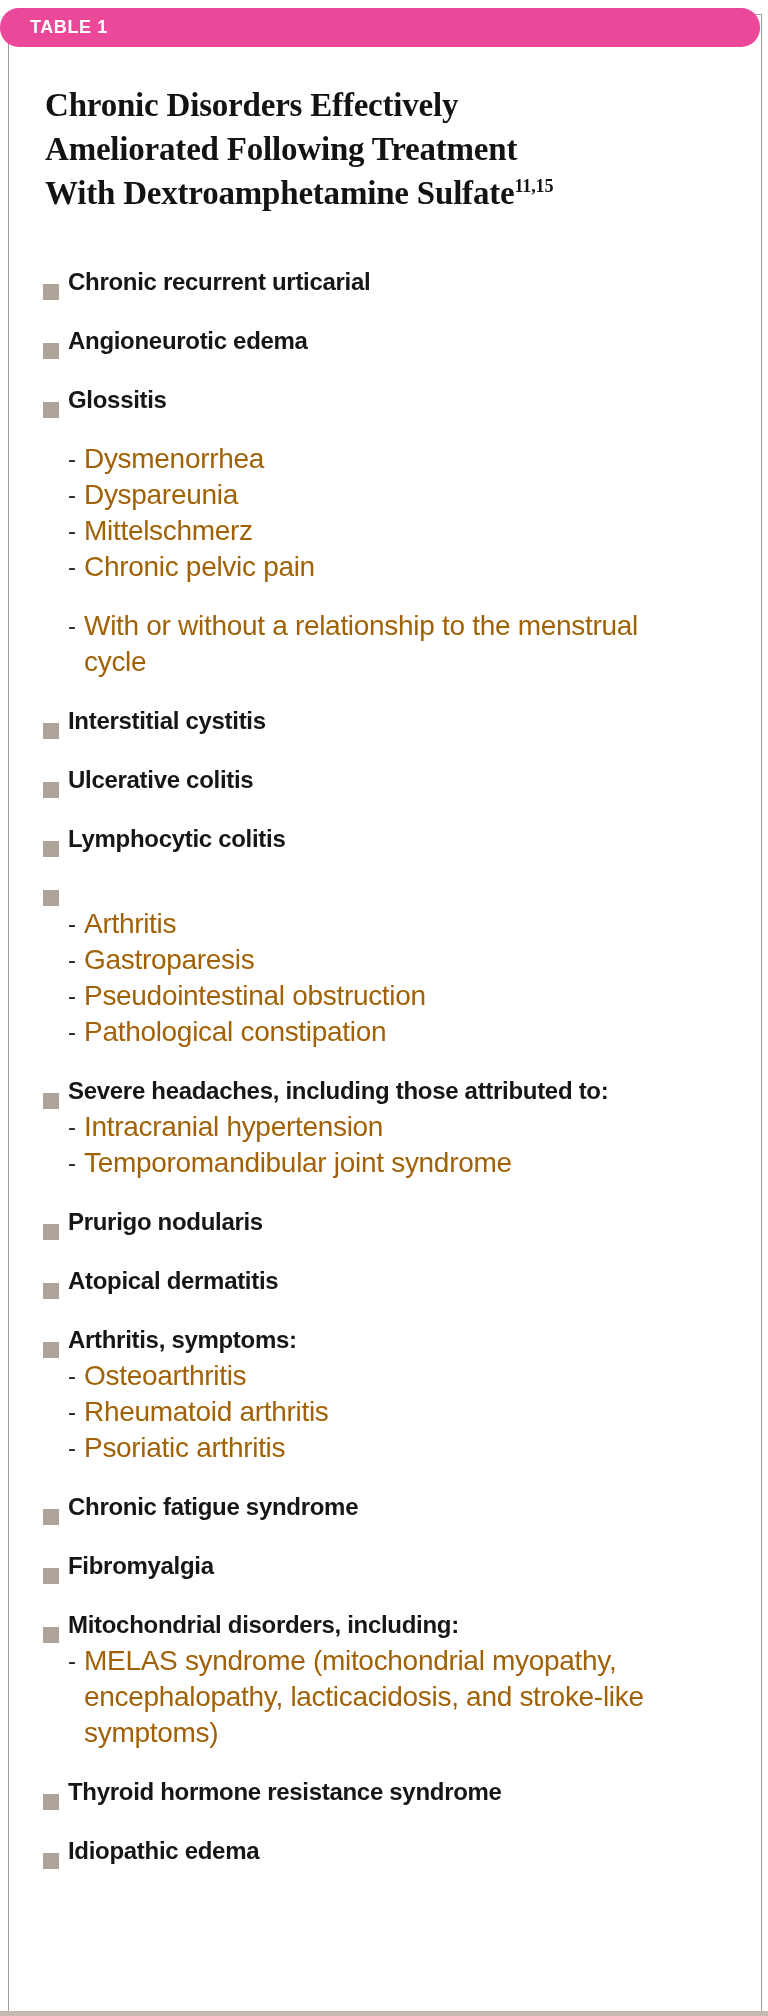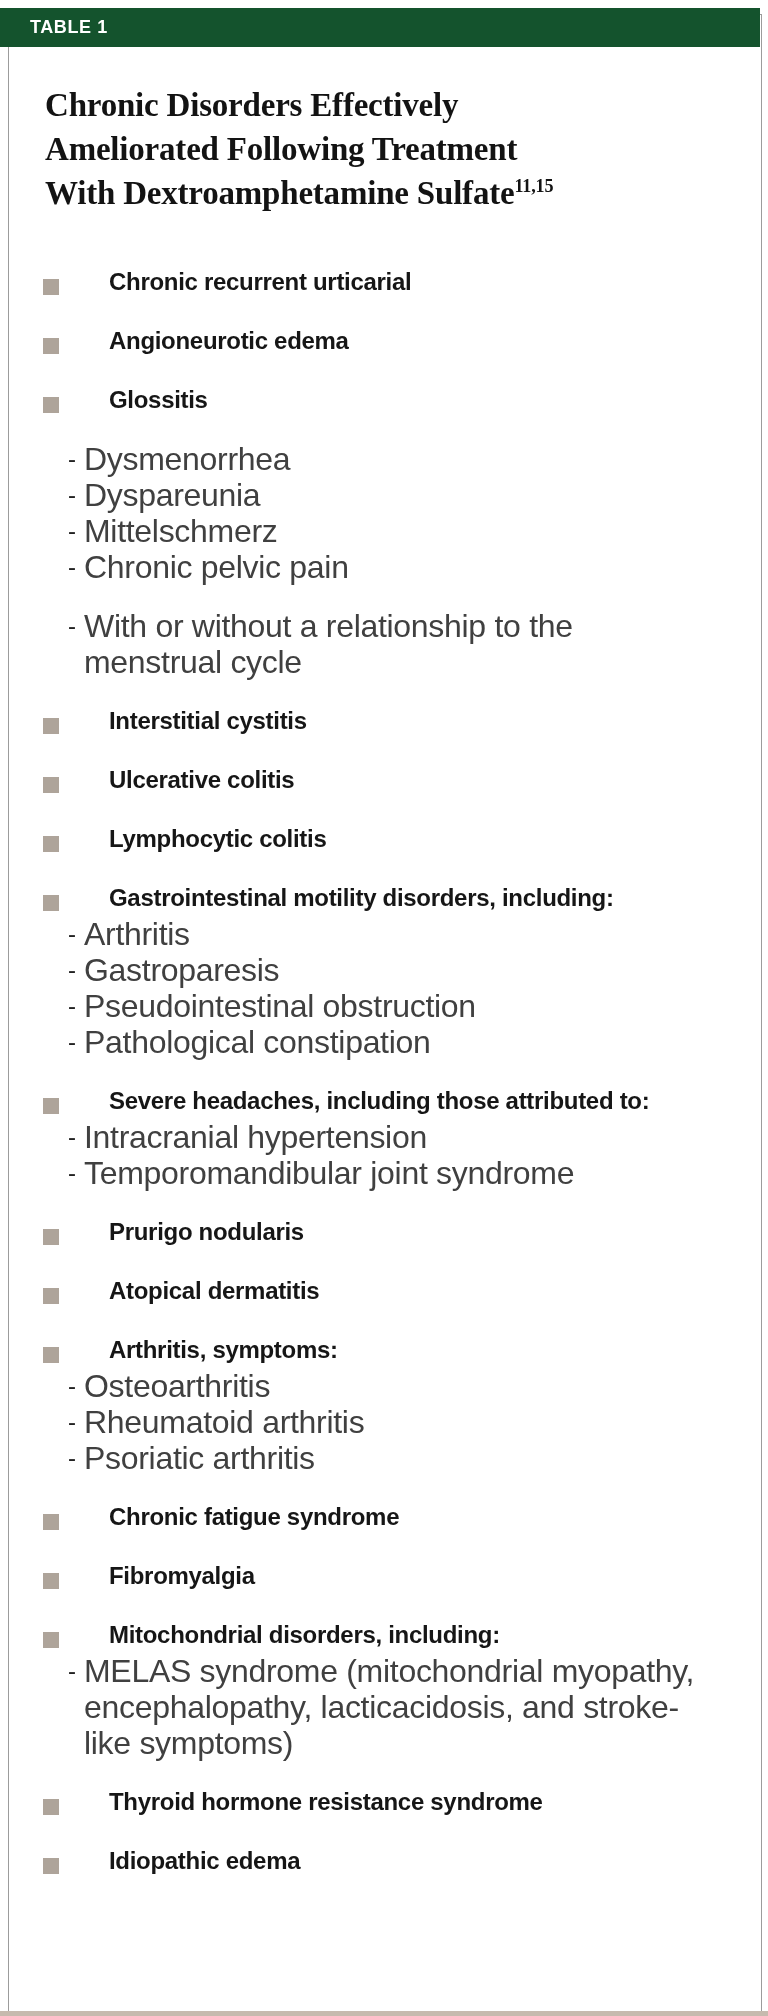--- a/index.html
+++ b/index.html
@@ -46,21 +46,21 @@
   .table-title sup{
     font-size:0.55em;
     line-height:0;
   }
   .disorder-list{
     box-sizing:border-box;
     padding:37px 66px 0 34px;
     width:100%;
   }
   .group{margin-bottom:23px;}
-  .item{display:flex;align-items:center;gap:41px;}
+  .item{display:flex;align-items:flex-end;}
   .bullet{
     flex:0 0 auto;
     width:16px;height:16px;
     margin:10px 9px 0 0;
   }
   .label{
     font-weight:bold;
     font-size:24px;
     line-height:36px;
     color:#161616;
@@ -68,23 +68,23 @@
   }
   .subitem{display:flex;align-items:flex-start;padding-left:25px;}
   .dash{
     flex:0 0 auto;
     width:16px;
     font-size:24px;
     line-height:36px;
     color:#222222;
   }
   .sublabel{
-    font-size:32px;
+    font-size:28px;
     line-height:36px;
-    color:#404040;
+    color:#a16207;
     letter-spacing:-0.3px;
   }
   .bottom-strip{
     position:absolute;
     left:0;bottom:0;
     width:768px;height:5px;
     z-index:3;
   }
 </style>
 </head>
@@ -152,21 +152,20 @@
       </div>
       <div class="group">
         <div class="item">
           <span class="bullet" style="background: rgb(174, 164, 154);"></span>
           <span class="label">Lymphocytic colitis</span>
         </div>
       </div>
       <div class="group">
         <div class="item">
           <span class="bullet" style="background: rgb(174, 164, 154);"></span>
-          <span class="label">Gastrointestinal motility disorders, including:</span>
         </div>
         <div class="subitem">
           <span class="dash">-</span>
           <span class="sublabel">Arthritis</span>
         </div>
         <div class="subitem">
           <span class="dash">-</span>
           <span class="sublabel">Gastroparesis</span>
         </div>
         <div class="subitem">
@@ -252,17 +251,17 @@
       </div>
       <div class="group">
         <div class="item">
           <span class="bullet" style="background: rgb(174, 164, 154);"></span>
           <span class="label">Idiopathic edema</span>
         </div>
       </div>
     </div>
 </div>
 
-<div class="table-bar" style="background: #14532d; color: rgb(255, 255, 255);">
+<div class="table-bar" style="background: #ec4899; color: rgb(255, 255, 255); border-radius: 19px;">
   <span>TABLE 1</span>
 </div>
 
 <div class="bottom-strip" style="background: rgb(198, 186, 174);"></div>
 
 </body></html>

